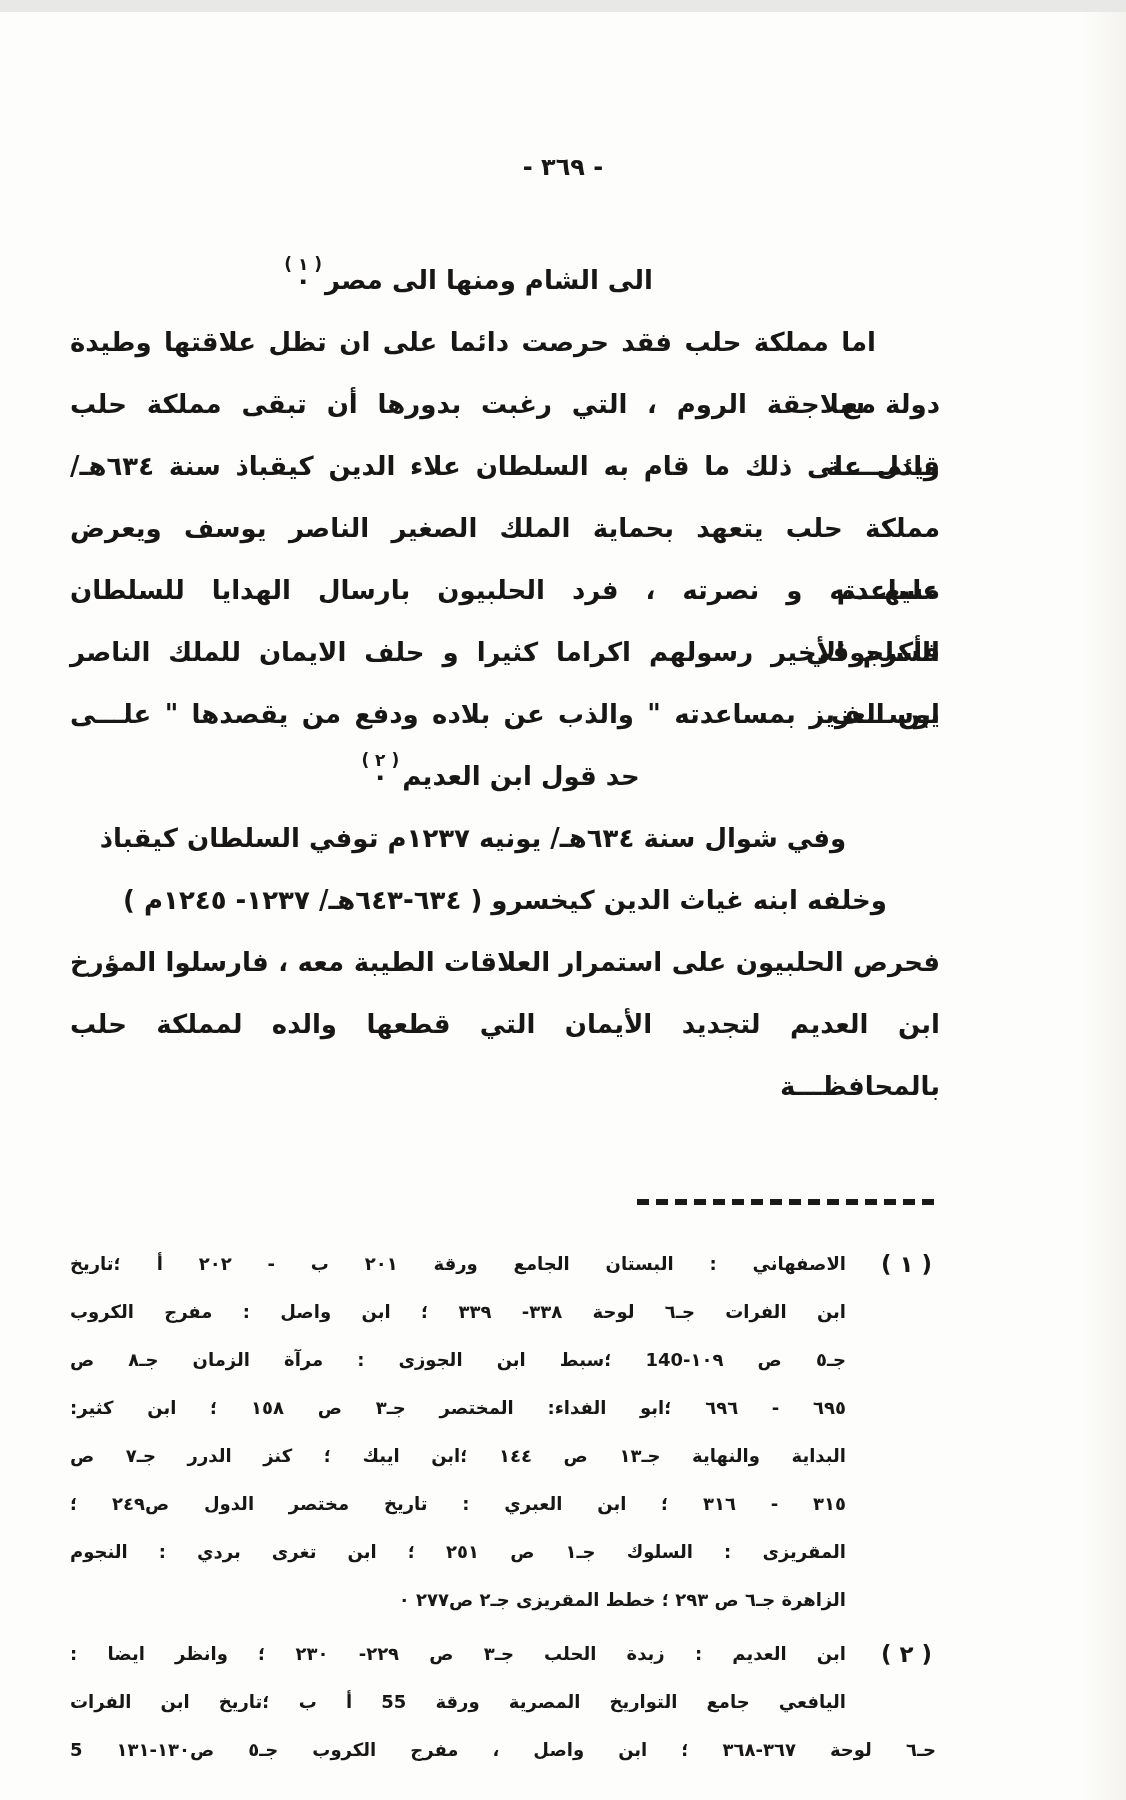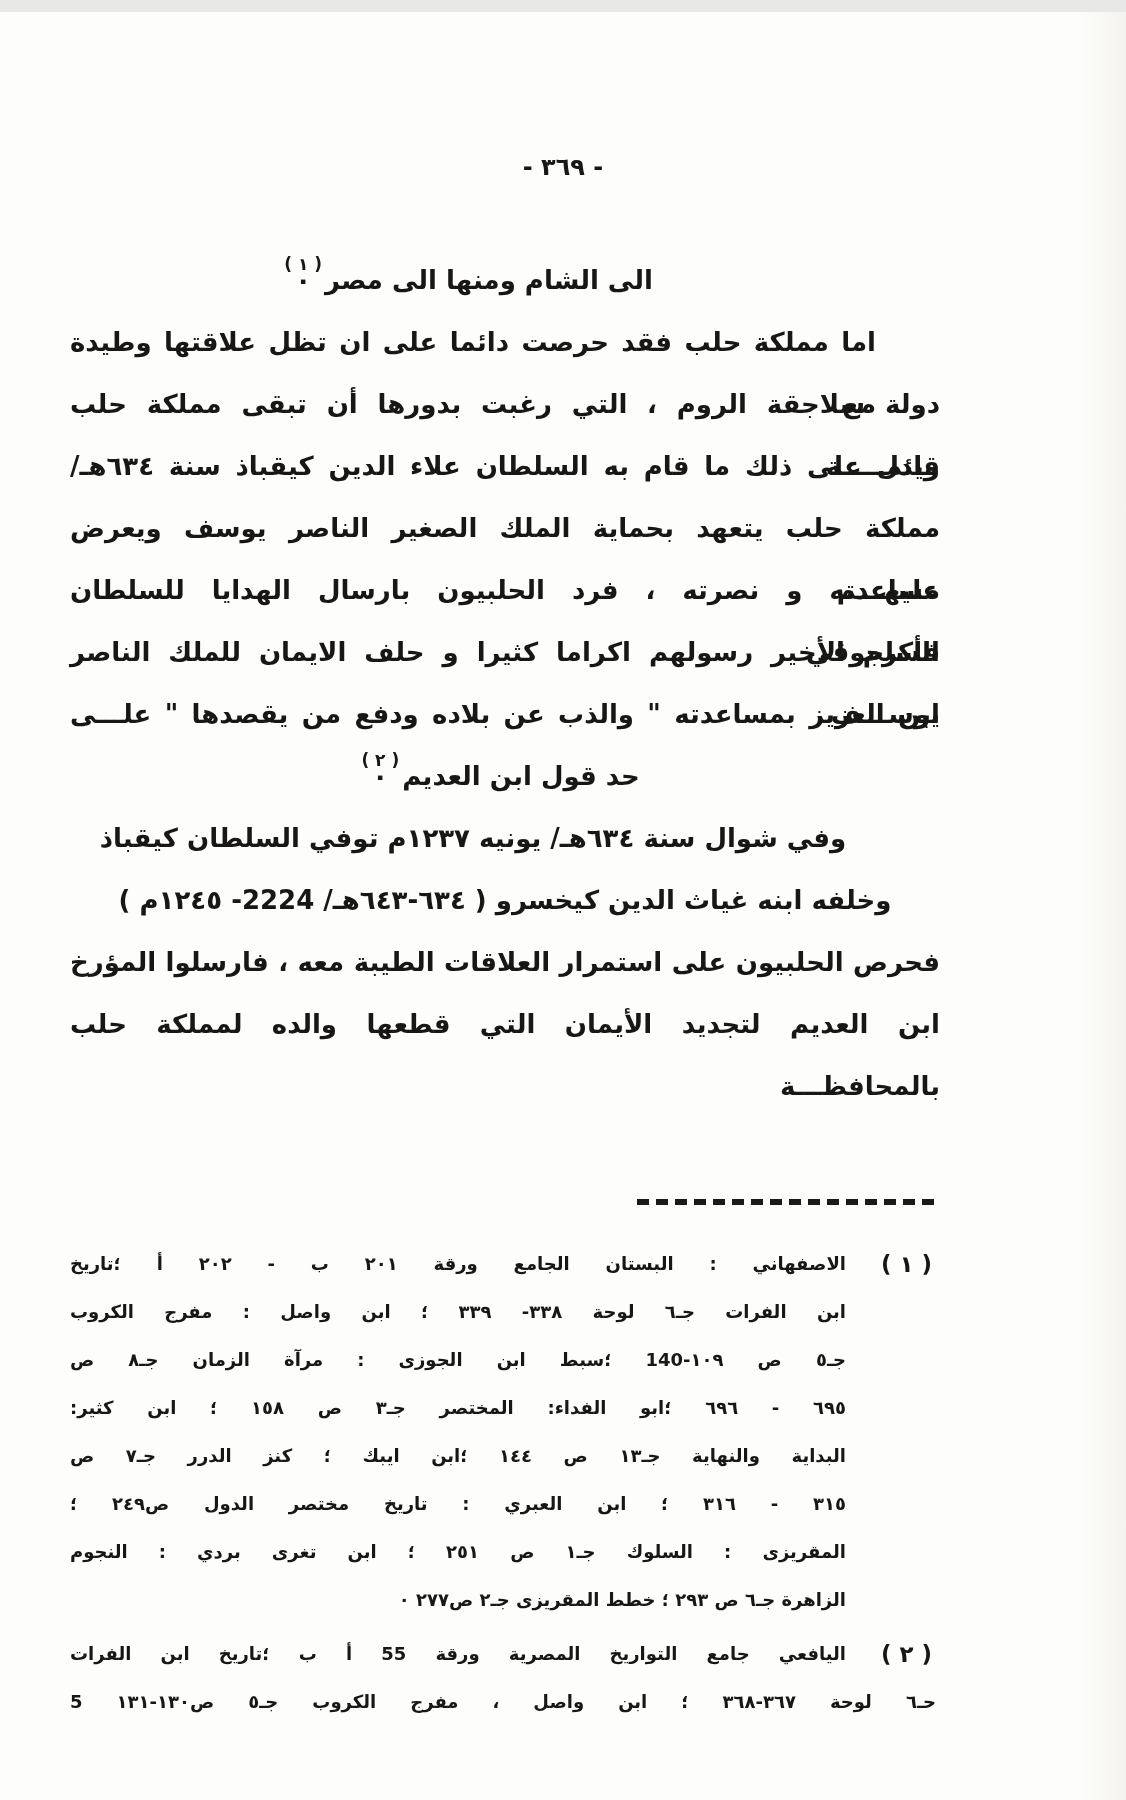--- a/index.html
+++ b/index.html
@@ -47,21 +47,21 @@
       <div class="line indent"><span>الى الشام ومنها الى مصر</span><span class="tail">٠<span class="ref">( ١ )</span></span></div>
       <div class="line indent j"><span>اما مملكة حلب فقد حرصت دائما على ان تظل علاقتها وطيدة مع</span></div>
       <div class="line j"><span>دولة سلاجقة الروم ، التي رغبت بدورها أن تبقى مملكة حلب قائمـــــة</span></div>
       <div class="line j"><span>ويدل على ذلك ما قام به السلطان علاء الدين كيقباذ سنة ٦٣٤هـ/</span></div>
       <div class="line j"><span>مملكة حلب يتعهد بحماية الملك الصغير الناصر يوسف ويعرض عليهـــم</span></div>
       <div class="line j"><span>مساعدته و نصرته ، فرد الحلبيون بارسال الهدايا للسلطان السلجوقي</span></div>
       <div class="line j"><span>فأكرم الأخير رسولهم اكراما كثيرا و حلف الايمان للملك الناصر يوســـف</span></div>
       <div class="line j"><span>ابن العزيز بمساعدته " والذب عن بلاده ودفع من يقصدها " علـــى</span></div>
       <div class="line"><span>حد قول ابن العديم</span><span class="tail">٠<span class="ref">( ٢ )</span></span></div>
       <div class="line indent"><span>وفي شوال سنة ٦٣٤هـ/ يونيه ١٢٣٧م توفي السلطان كيقباذ</span></div>
-      <div class="line"><span>وخلفه ابنه غياث الدين كيخسرو ( ٦٣٤-٦٤٣هـ/ 2224- ١٢٤٥م )</span></div>
+      <div class="line"><span>وخلفه ابنه غياث الدين كيخسرو ( ٦٣٤-٦٤٣هـ/ ١٢٣٧- ١٢٤٥م )</span></div>
       <div class="line j"><span>فحرص الحلبيون على استمرار العلاقات الطيبة معه ، فارسلوا المؤرخ</span></div>
       <div class="line j"><span>ابن العديم لتجديد الأيمان التي قطعها والده لمملكة حلب بالمحافظـــة</span></div>
     </div>
   <div class="separator"></div>
   <div class="footnotes-block" id="footnotes-block">
       <div class="footnote">
         <div class="fn-marker">( ١ )</div>
         <div class="fn-text">
           <div class="fn-line j">الاصفهاني : البستان الجامع ورقة ٢٠١ ب - ٢٠٢ أ ؛تاريخ</div>
           <div class="fn-line j">ابن الفرات جـ٦ لوحة ٣٣٨- ٣٣٩ ؛ ابن واصل : مفرج الكروب</div>
@@ -69,18 +69,19 @@
           <div class="fn-line j">٦٩٥ - ٦٩٦ ؛ابو الفداء: المختصر جـ٣ ص ١٥٨ ؛ ابن كثير:</div>
           <div class="fn-line j">البداية والنهاية جـ١٣ ص ١٤٤ ؛ابن ايبك ؛ كنز الدرر جـ٧ ص</div>
           <div class="fn-line j">٣١٥ - ٣١٦ ؛ ابن العبري : تاريخ مختصر الدول ص٢٤٩ ؛</div>
           <div class="fn-line j">المقريزى : السلوك جـ١ ص ٢٥١ ؛ ابن تغرى بردي : النجوم</div>
           <div class="fn-line">الزاهرة جـ٦ ص ٢٩٣ ؛ خطط المقريزى جـ٢ ص٢٧٧ ٠</div>
         </div>
       </div>
       <div class="footnote">
         <div class="fn-marker">( ٢ )</div>
         <div class="fn-text">
+          <div class="fn-line j">ابن العديم : زبدة الحلب جـ٣ ص ٢٢٩- ٢٣٠ ؛ وانظر ايضا :</div>
           <div class="fn-line j">اليافعي جامع التواريخ المصرية ورقة 55 أ ب ؛تاريخ ابن الفرات</div>
           <div class="fn-line j wide">حـ٦ لوحة ٣٦٧-٣٦٨ ؛ ابن واصل ، مفرج الكروب جـ٥ ص١٣٠-١٣١ 5</div>
         </div>
       </div>
     </div>
 </div>
 
 </body></html>

